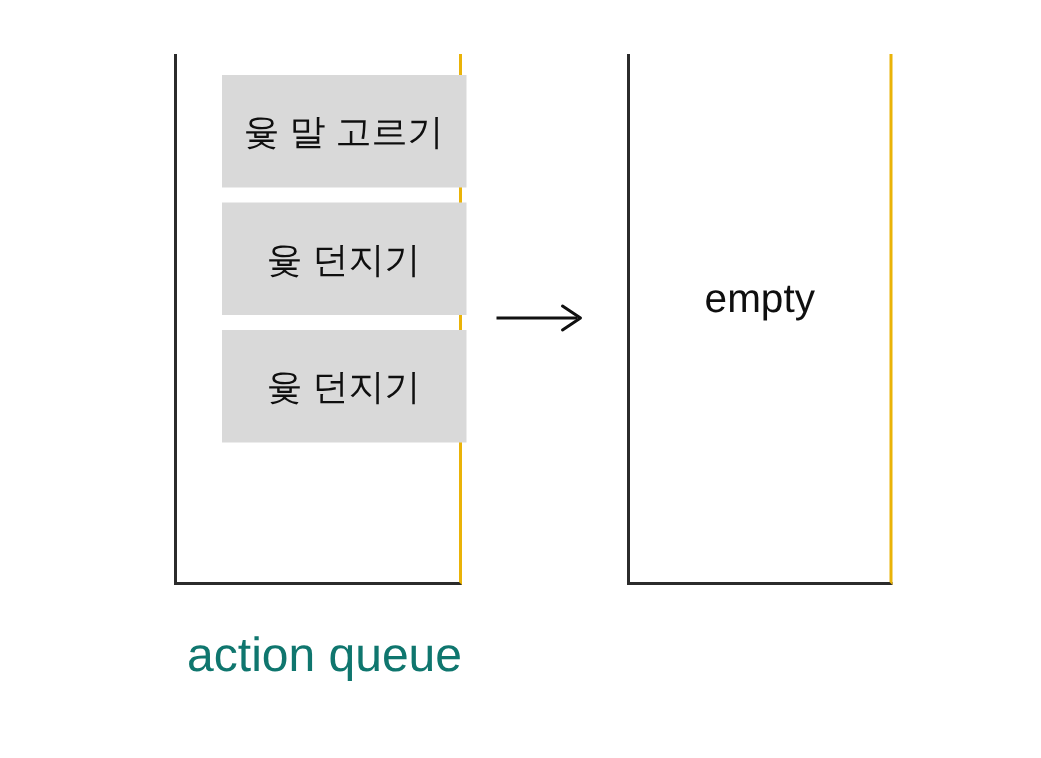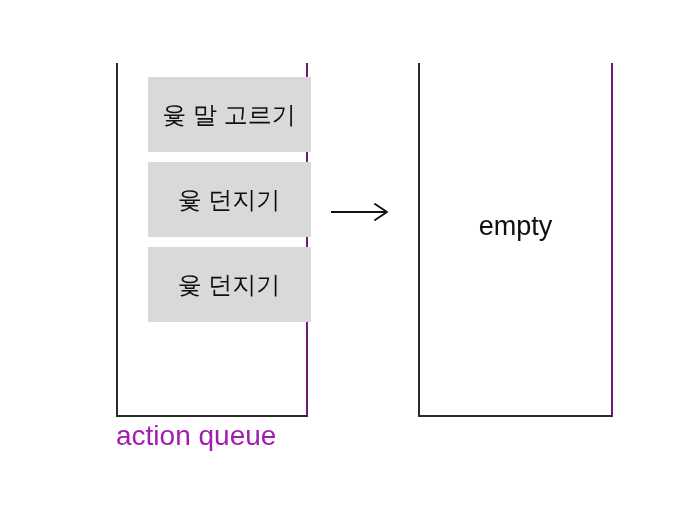--- a/index.html
+++ b/index.html
@@ -11,24 +11,24 @@
   .stage {
     position: relative;
     width: 694px;
     height: 505px;
     background: #ffffff;
     overflow: hidden;
   }
   
   .bucket {
     position: absolute;
-    top: 63px;
+    top: 36px;
     height: 354px;
     border-left: 2px solid #2b2b2b;
-    border-right: 2px solid #701a75;
+    border-right: 2px solid #eab308;
     border-bottom: 2px solid #2b2b2b;
     box-sizing: border-box;
     background: #ffffff;
     padding-left: 34px;
   }
   .bucket.queue {
     left: 116px;
     width: 192px;
     display: flex;
     flex-direction: column;
@@ -42,21 +42,21 @@
     background: #d9d9d9;
     display: flex;
     align-items: center;
     justify-content: center;
     font-size: 24px;
     color: #0f0f0f;
     flex: 0 0 auto;
   }
   .bucket.target {
     left: 418px;
-    width: 195px;
+    width: 177px;
   }
   .empty-text {
     position: absolute;
     left: 0;
     right: 0;
     top: 148px;
     text-align: center;
     font-size: 27px;
     color: #0f0f0f;
   }
@@ -65,23 +65,23 @@
     left: 330px;
     top: 201px;
     width: 62px;
     height: 22px;
   }
   .caption {
     position: absolute;
     top: 418px;
     height: 36px;
     line-height: 36px;
-    text-align: left;
-    font-size: 28px;
-    color: #a21caf;
+    text-align: right;
+    font-size: 32px;
+    color: #0f766e;
     white-space: nowrap;
   }
   .caption.left-caption  { left: 116px; width: 192px; }
   .caption.right-caption { left: 418px; width: 195px; }
 </style>
 </head>
 <body>
 
 <div class="stage">
 

